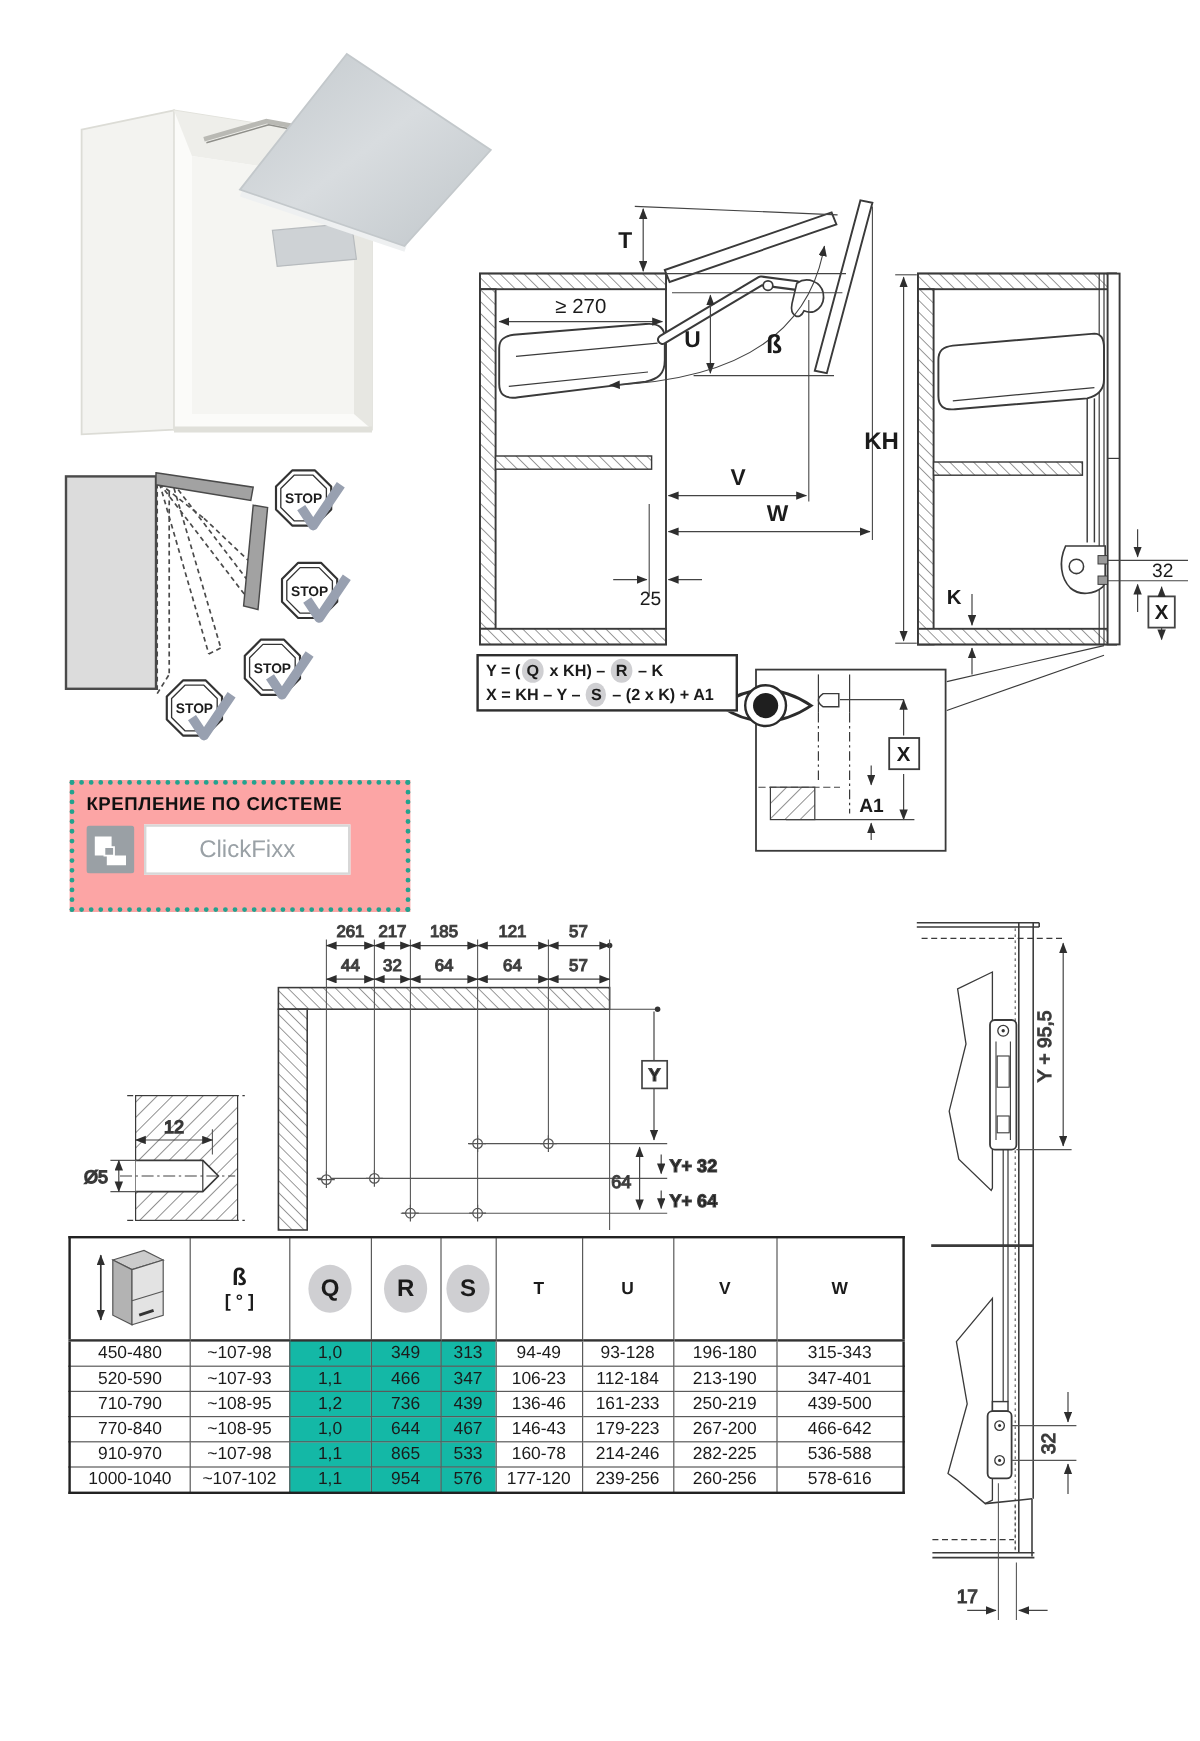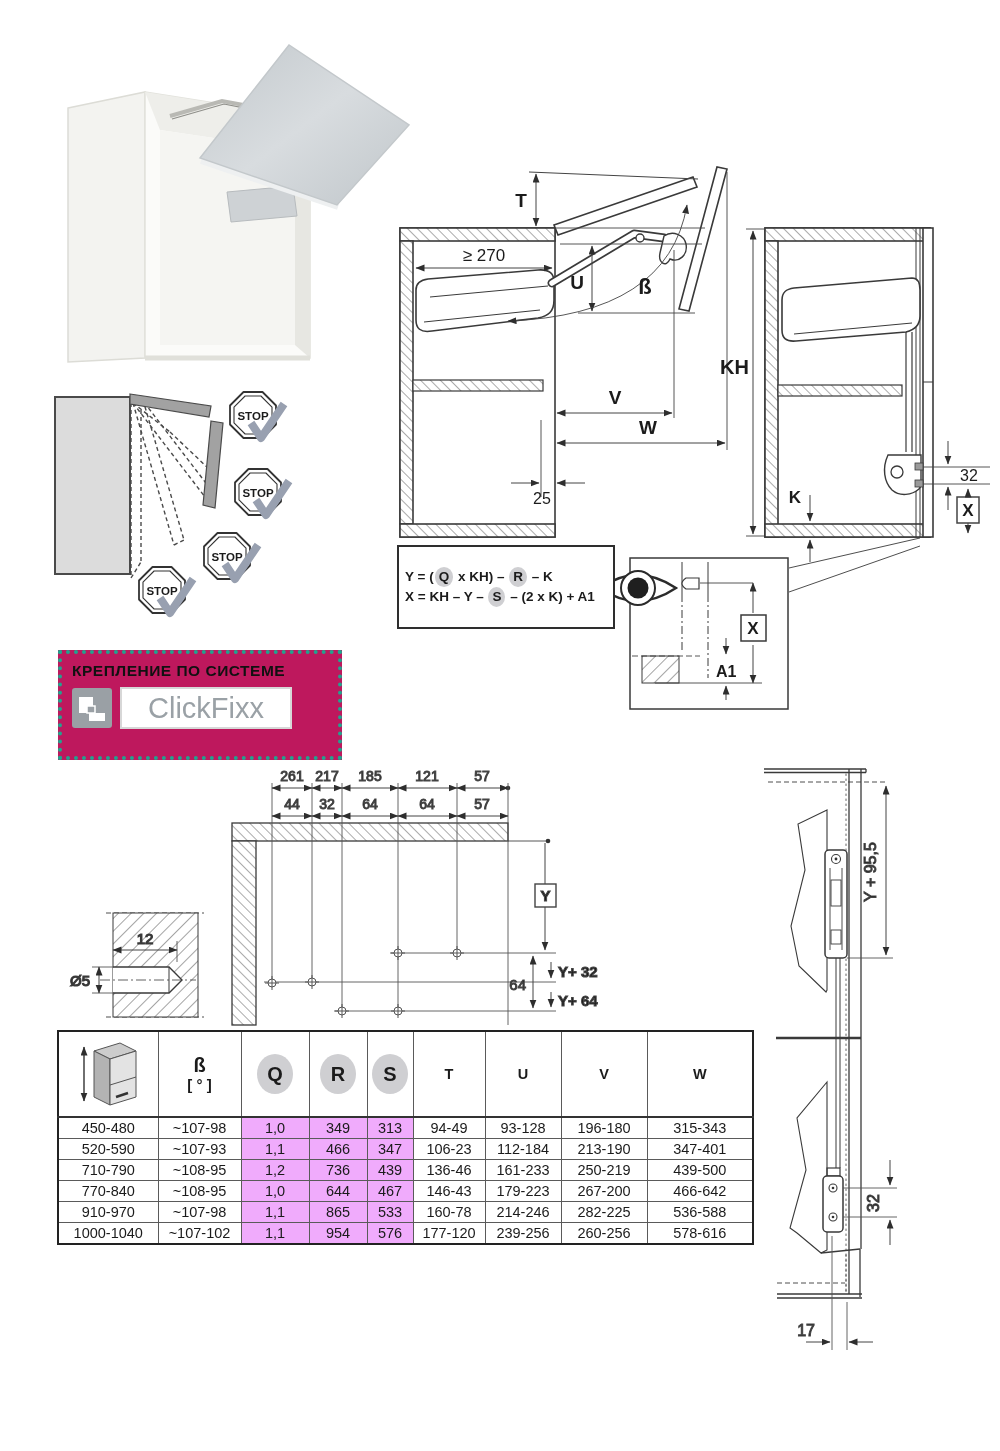--- a/index.html
+++ b/index.html
@@ -5,39 +5,39 @@
   html,body{margin:0;padding:0;background:#fff;}
   .page{position:relative;width:1000px;height:1451px;background:#ffffff;
         font-family:"Liberation Sans",sans-serif;overflow:hidden;color:#1b1b1b;}
   .abs{position:absolute;}
   svg text{font-family:"Liberation Sans",sans-serif;fill:#1b1b1b;}
   .smtxt{font-size:14px;}
   .biglbl{font-size:19px;font-weight:bold;}
 
   
   .formula-box{position:absolute;left:397px;top:545px;width:202px;border:2px solid #2e2e2e;
-               background:#fff;padding:20px 6px;font-size:13.5px;font-weight:bold;line-height:20px;white-space:nowrap;}
+               background:#fff;padding:2px 6px;font-size:13.5px;font-weight:bold;line-height:20px;white-space:nowrap;}
   .circ{display:inline-block;background:#cfcfd2;border-radius:50%;padding:0 4px;margin:0 1px;}
 
   
   .clickfixx{position:absolute;left:58px;top:650px;width:256px;height:88px;
-             border:4px dotted #23a28e;background:#be185d;padding:6px 10px 8px 10px;}
+             border:4px dotted #23a28e;background:#fca5a5;padding:6px 10px 8px 10px;}
   .cf-title{font-size:15.5px;font-weight:bold;letter-spacing:.5px;color:#111;margin:2px 0 7px 0;}
   .cf-row{display:flex;align-items:center;gap:8px;}
   .cf-brandbox{border:2px solid #d7d7d7;background:#fff;width:168px;height:38px;display:flex;
-               align-items:center;justify-content:center;font-size:29px;color:#9aa1a6;font-weight:normal;}
+               align-items:center;justify-content:center;font-size:20px;color:#9aa1a6;font-weight:normal;}
 
   
   .spec-table{border-collapse:collapse;table-layout:fixed;width:695px;background:#fff;
               border:2px solid #222;}
   .spec-table th,.spec-table td{border:1px solid #5a5a5a;text-align:center;vertical-align:middle;
               padding:0;font-size:14.5px;color:#1b1b1b;}
   .spec-table thead th{height:84px;border-bottom:2px solid #333;}
   .spec-table tbody td{height:20px;}
-  .spec-table .shaded{background:#f0abfc;}
+  .spec-table .shaded{background:#14b8a6;}
   .hdr-letter{font-size:20px;font-weight:bold;}
   .oval{display:inline-block;min-width:26px;height:40px;line-height:40px;padding:0 5px;
         border-radius:50%;background:#cfcfd2;font-weight:bold;font-size:20px;}
   .beta-top{font-size:20px;font-weight:bold;line-height:22px;}
   .beta-unit{font-size:15px;font-weight:bold;line-height:18px;}
 </style>
 </head>
 <body>
 
 <div class="page">

